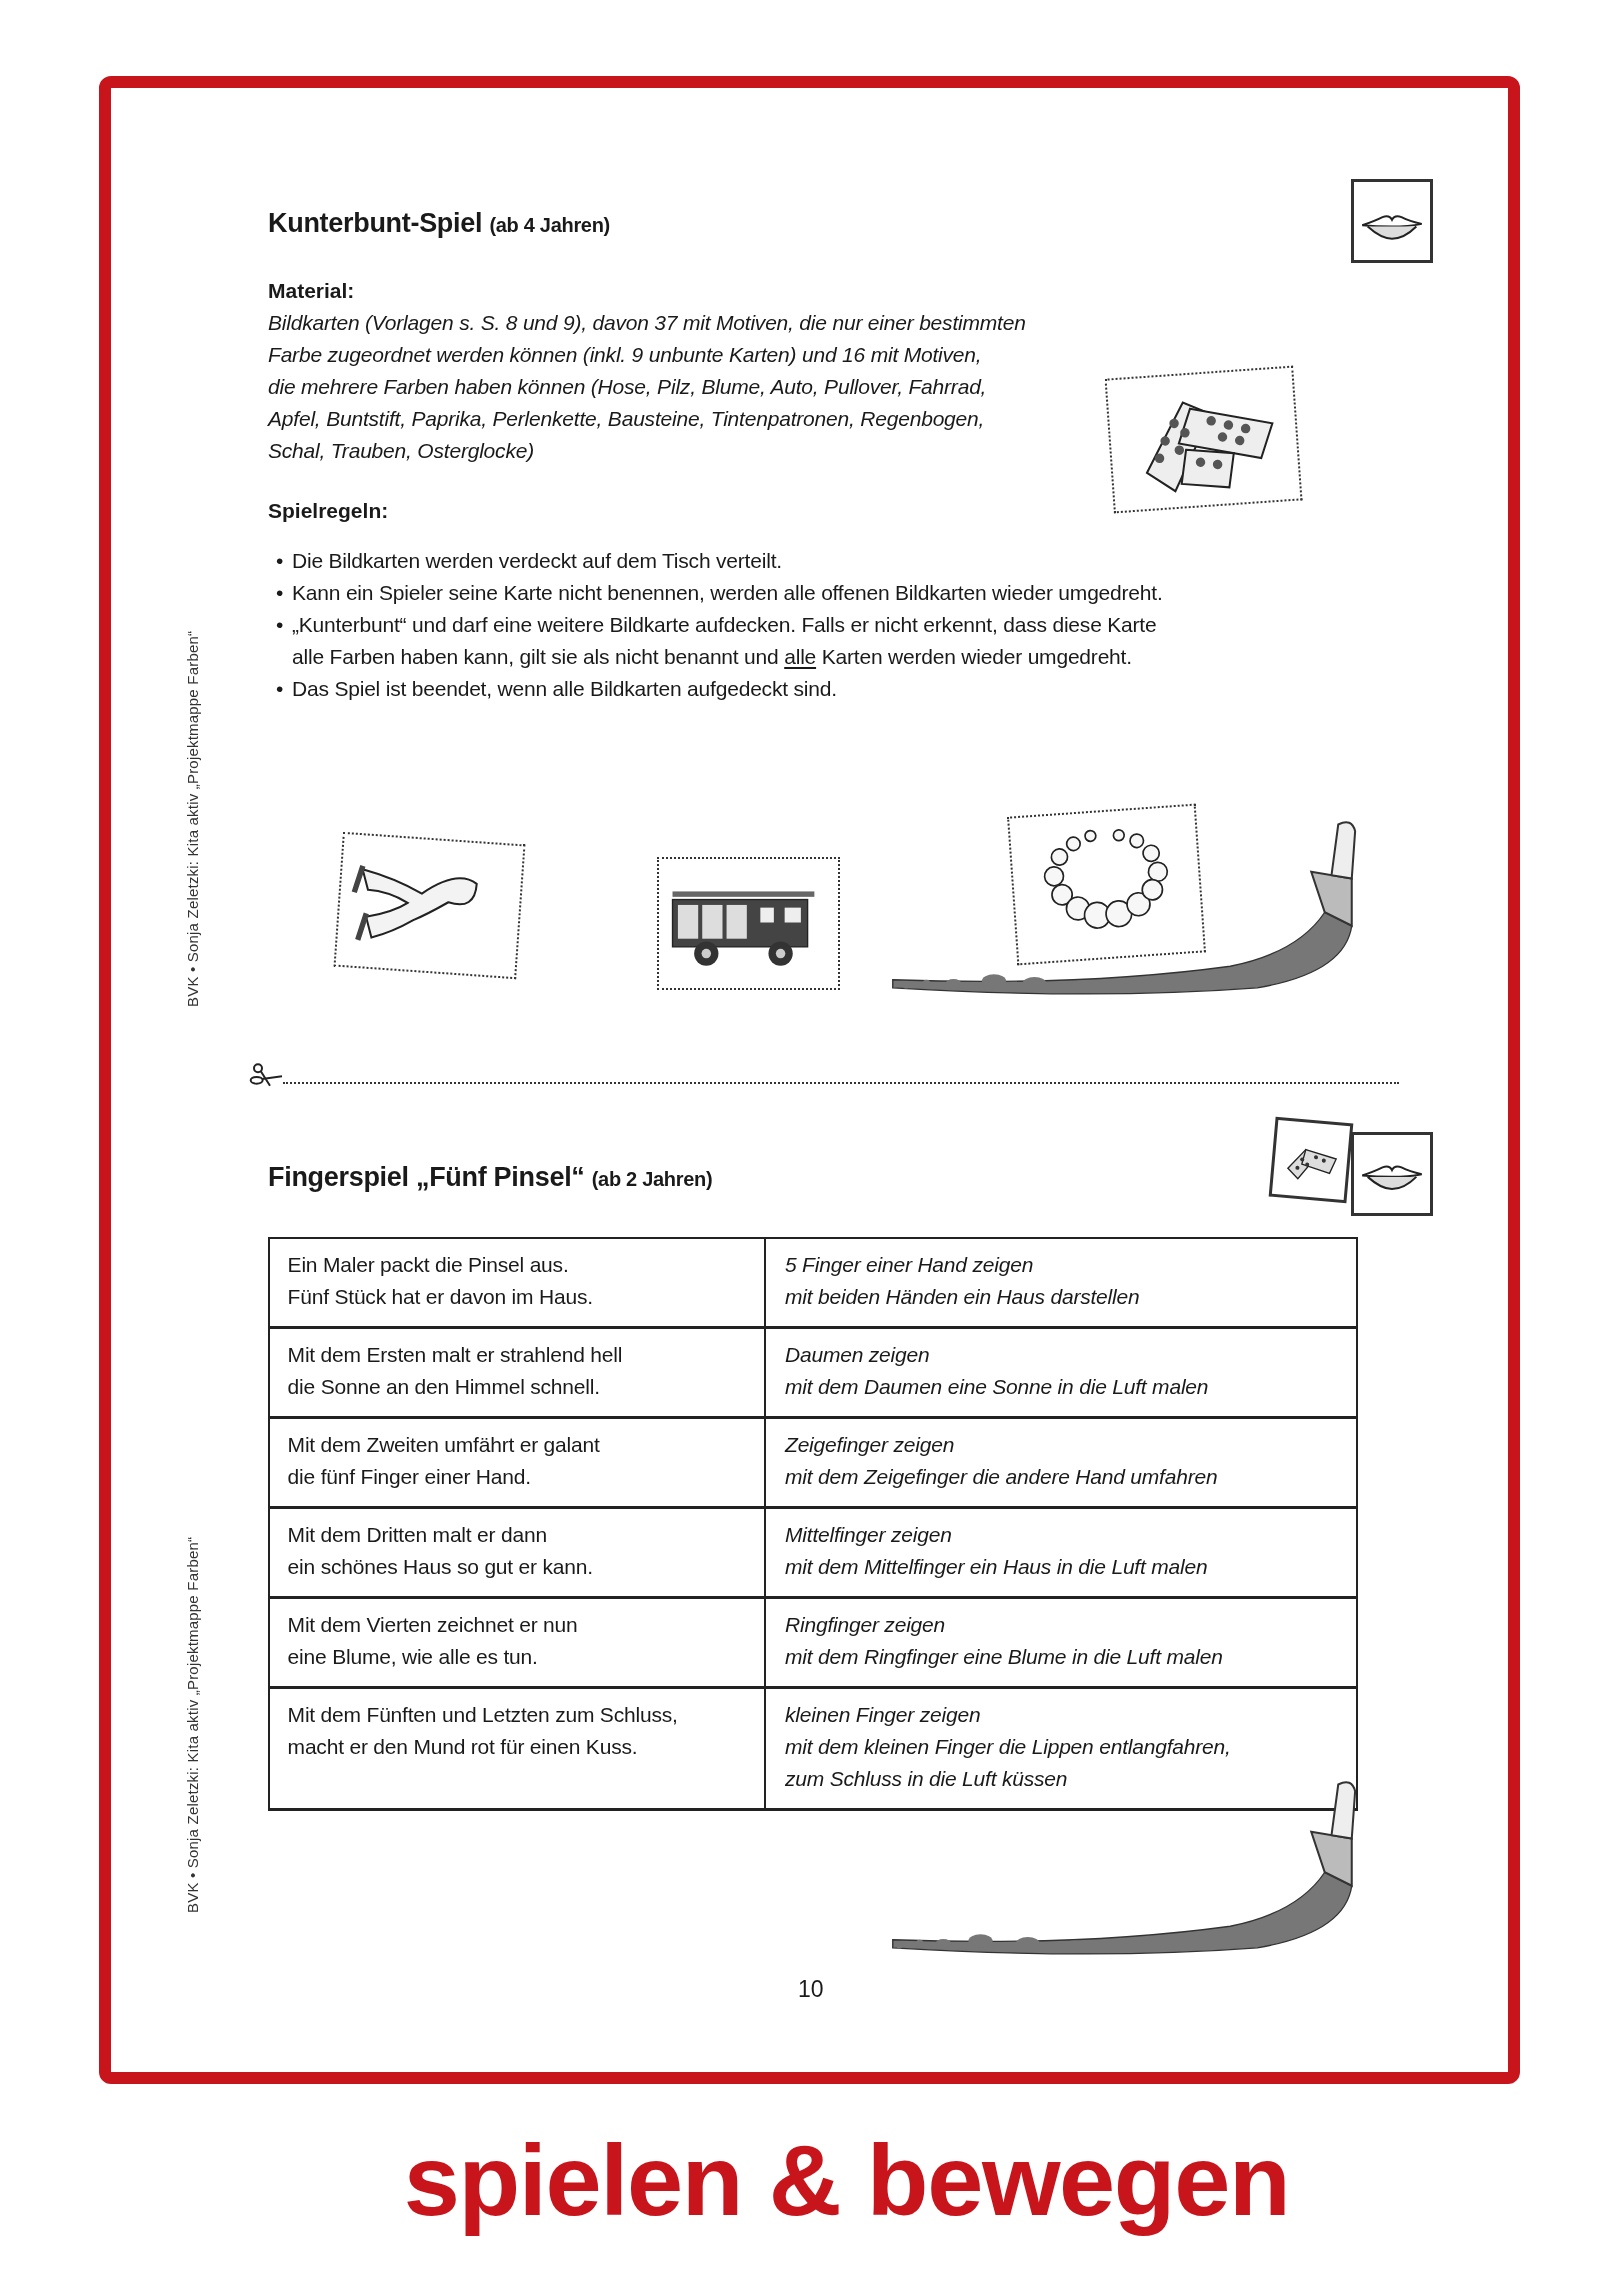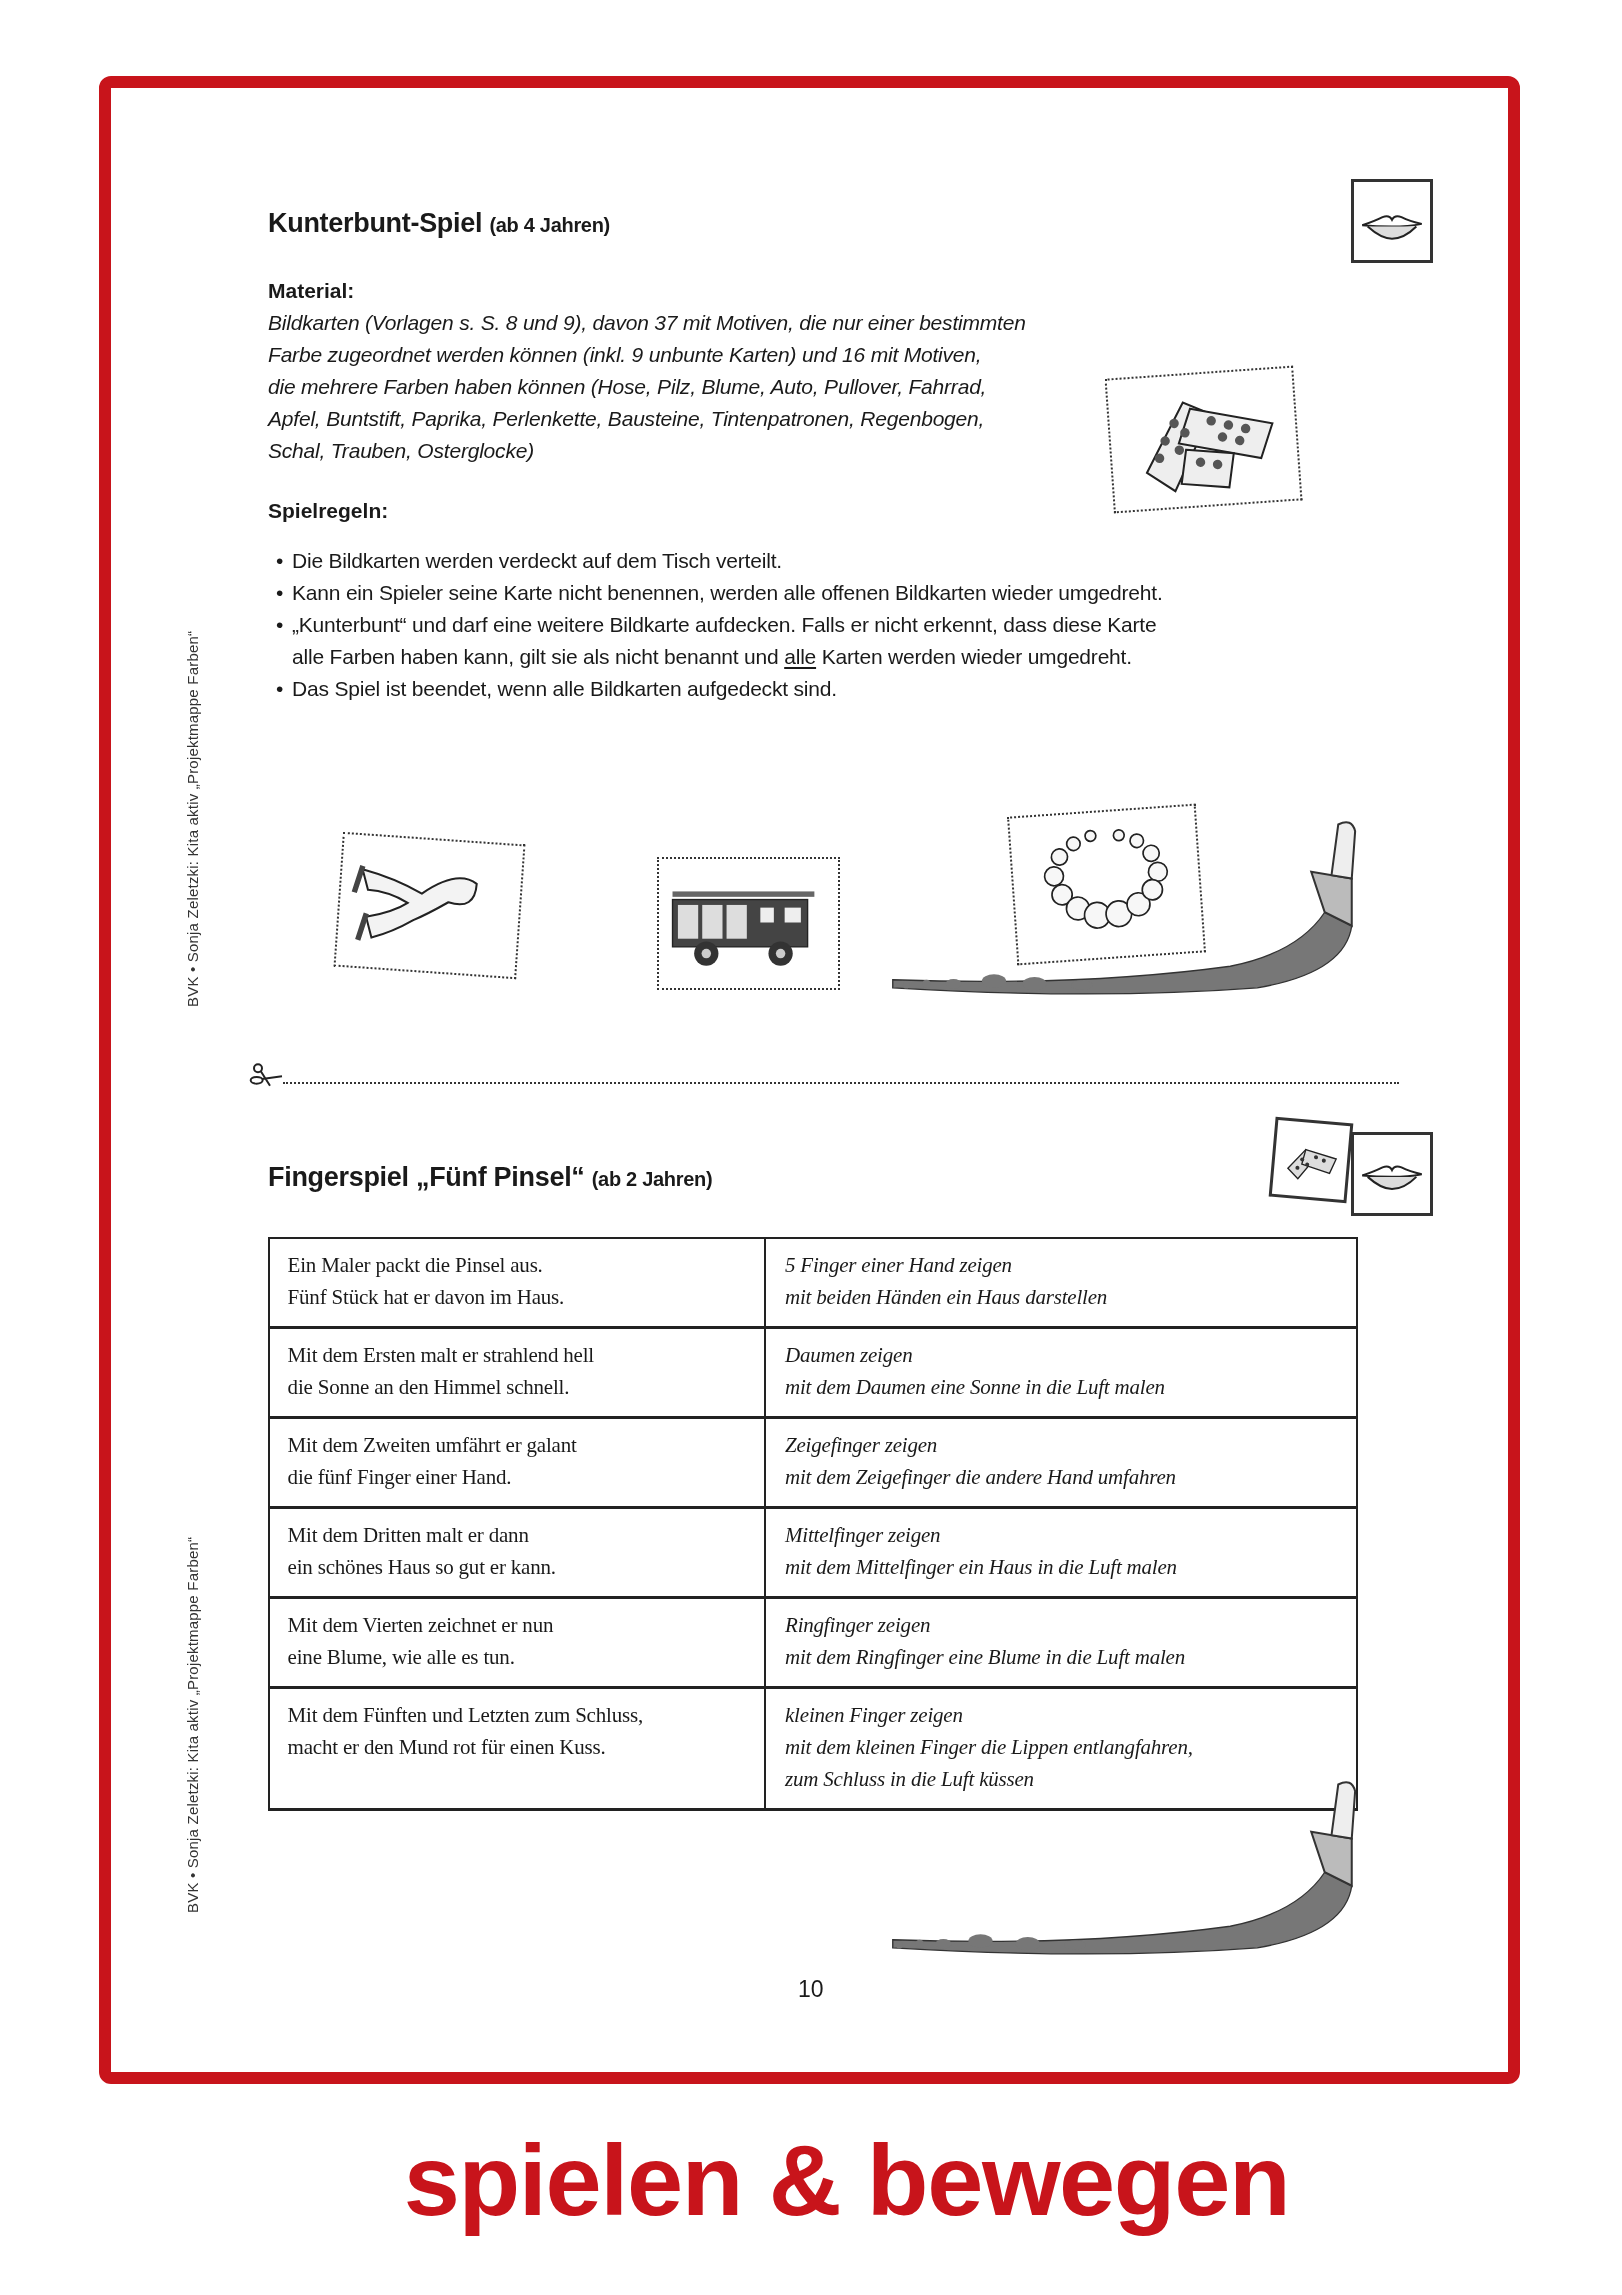--- a/index.html
+++ b/index.html
@@ -13,21 +13,21 @@
   .h1 { font-size: 27px; font-weight: bold; letter-spacing: -0.3px; }
   .h1 small { font-size: 20px; font-weight: bold; }
   .label { font-size: 21px; font-weight: bold; }
   .body-text { font-size: 21px; line-height: 32px; letter-spacing: -0.2px; }
   .rules { list-style: none; margin: 0; padding: 0; }
   .rules li { position: relative; padding-left: 16px; }
   .rules li::before { content: "•"; position: absolute; left: 0; }
   u { text-decoration-thickness: 2px; text-underline-offset: 2.7px; }
   .card { position: absolute; border: 2.7px dotted #333; background: #fff; box-sizing: border-box; }
   .cut-line { position: absolute; border-top: 2.7px dotted #333; }
-  table.rhyme { position: absolute; border-collapse: collapse; font-family: Liberation Serif, serif; }
+  table.rhyme { position: absolute; border-collapse: collapse; }
   table.rhyme td { border: 2px solid #222; vertical-align: top; font-size: 21px; line-height: 32px;
                    padding: 9.5px 17.6px 13.5px 17.6px; letter-spacing: -0.2px; }
   table.rhyme tr { border-bottom: 3.4px solid #222; }
   table.rhyme td.act { font-style: italic; padding-left: 19px; }
   .line { display: block; }
   .icon-box { position: absolute; border: 3.4px solid #333; background: #fff; box-sizing: border-box; }
   .page-num { position: absolute; font-size: 23px; }
   .banner { position: absolute; left: 0; width: 1623px; text-align: center; color: #c8141b;
             font-size: 101px; font-weight: bold; letter-spacing: -1.4px; }
 </style>

